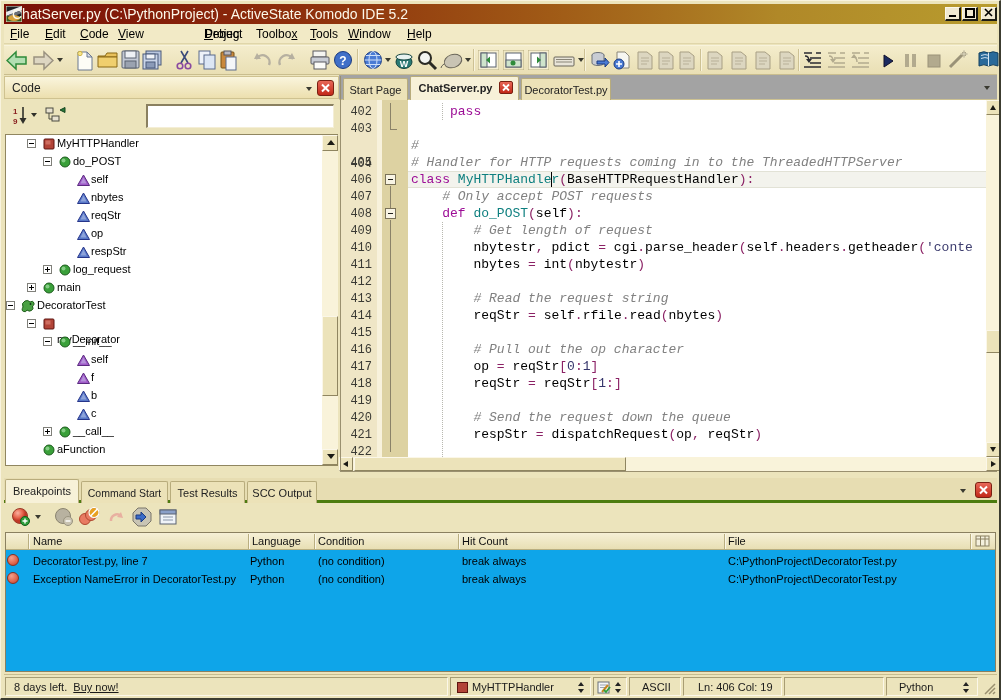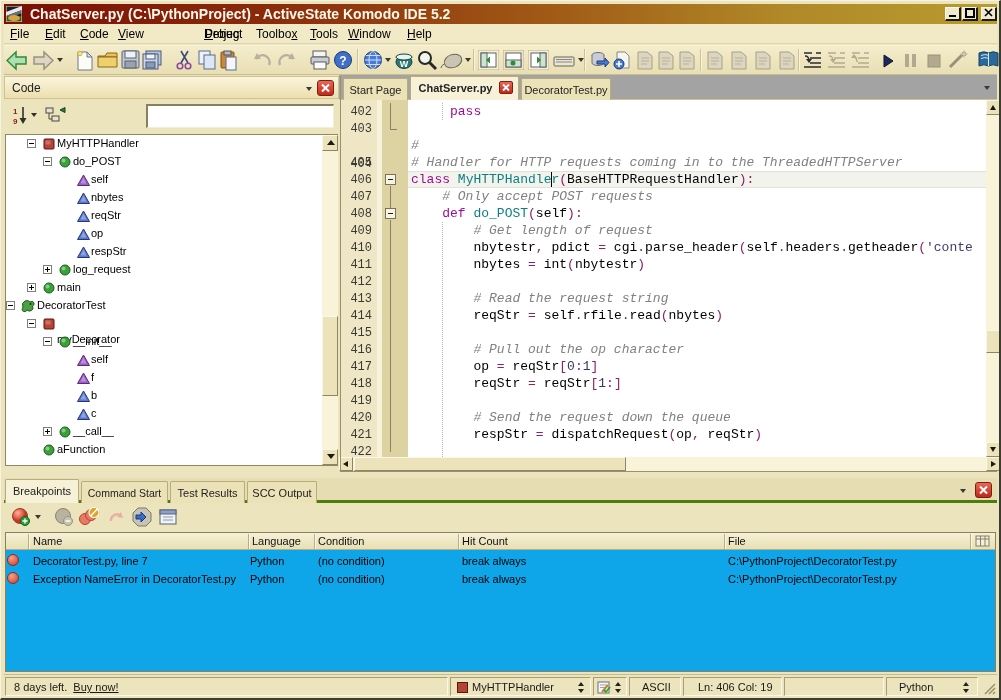--- a/index.html
+++ b/index.html
@@ -4,21 +4,21 @@
 <style>
 * { margin:0; padding:0; box-sizing:border-box; }
 html,body { width:1001px; height:700px; overflow:hidden; }
 body { font-family:"Liberation Sans", sans-serif; font-size:11px; background:#ece4bc; position:relative; }
 .abs { position:absolute; }
 #frame { position:absolute; left:0; top:0; width:1001px; height:700px;
   background:transparent; border-left:1px solid #f8f3de; border-top:1px solid #f8f3de;
   border-right:2px solid #3c3c30; border-bottom:2px solid #3c3c30; z-index:50; pointer-events:none;}
 #titlebar { position:absolute; left:4px; top:4px; width:993px; height:20px;
   background:linear-gradient(to right,#7a0e06 0%,#8c2c0b 28%,#a05a16 55%,#b08828 78%,#b89c2e 100%); }
-#titlebar .ttext { position:absolute; left:26px; top:2px; color:#fcf8ea; font-size:14px; font-weight:bold; white-space:nowrap; }
+#titlebar .ttext { position:absolute; left:8px; top:2px; color:#fcf8ea; font-size:14px; font-weight:normal; white-space:nowrap; }
 .winbtn { position:absolute; top:3px; width:16px; height:14px; background:#f0e9d2;
   border-top:1px solid #fbf7ea; border-left:1px solid #fbf7ea; border-right:2px solid #1c1c14; border-bottom:2px solid #1c1c14;
   color:#000; text-align:center; font-size:9px; line-height:11px; font-weight:bold; }
 #menubar { position:absolute; left:4px; top:24px; width:993px; height:20px; background:#f2eac6; border-bottom:1px solid #e0d6aa;}
 #menubar span { position:absolute; top:3px; color:#000; font-size:12px; }
 #toolbar { position:absolute; left:4px; top:45px; width:993px; height:30px;
   background:linear-gradient(#f4edcc,#e9dfb4); border-bottom:1px solid #c9bd8e; border-top:1px solid #f8f3dc;}
 .tico { position:absolute; top:4px; }
 .tsep { position:absolute; top:3px; width:2px; height:22px; border-left:1px solid #cdc194; border-right:1px solid #f8f3dc; }
 .ddown { position:absolute; top:12px; width:0; height:0; border-left:3px solid transparent; border-right:3px solid transparent; border-top:4px solid #3a3a30; }

